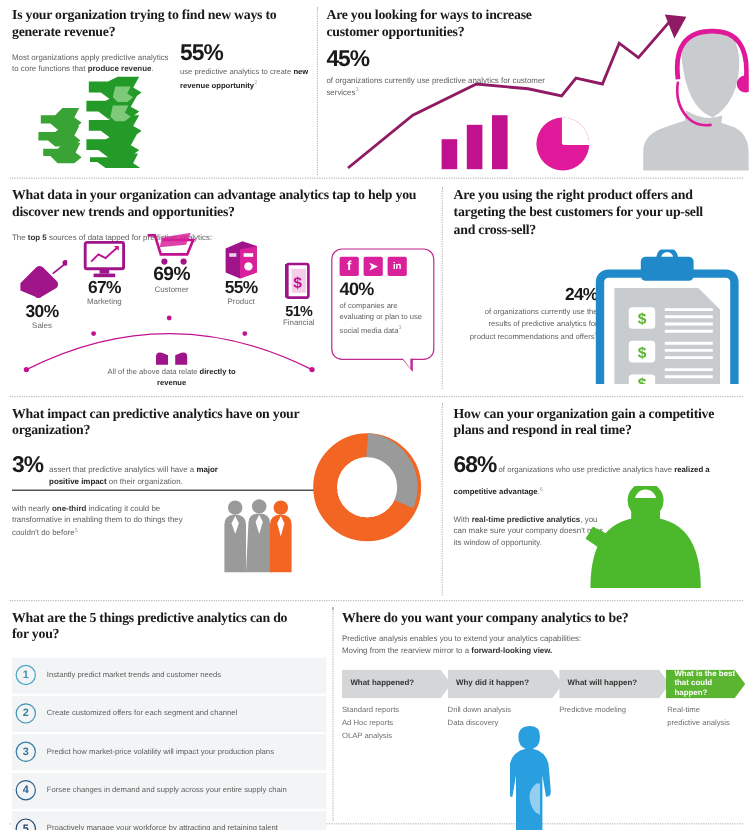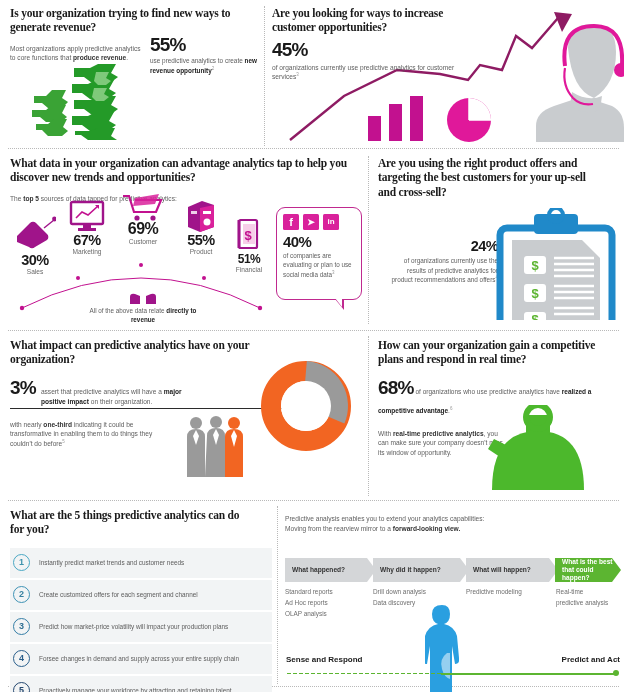--- a/index.html
+++ b/index.html
@@ -426,20 +426,21 @@
         <div class="tx">Forsee changes in demand and supply across your entire supply chain</div>
       </div>
       <div class="thing" style="height:30px;">
         <div class="circ" style="border-color:#24476f;color:#24476f;">5</div>
         <div class="tx">Proactively  manage your workforce by attracting and retaining talent</div>
       </div>
     </div>
   </div>
 
   <div class="sec" id="s8">
+    <div class="q-title t">Where do you want your company analytics to be?</div>
     <div class="body-txt lead">
       <div>Predictive analysis enables you to extend your analytics capabilities:</div>
       <div><span>Moving from the rearview mirror to a </span><b>forward-looking view.</b></div>
     </div>
   </div>
 
   <div class="stages">
     <div class="stage" style="left:0px;width:91px;">
       <span>What happened?</span>
     </div>
@@ -469,21 +470,14 @@
   <div class="stage-items" style="left:556px;width:66px;">
     <div>Real-time</div>
     <div>predictive analysis</div>
   </div>
 
   <svg class="person-art" viewBox="0 0 34 87">
     <path d="M17 0 q8 0 8 9 q0 8 -6 10 q10 2 13 12 l2 22 q1 6 -4 6 l-3 -18 l0 46 h-22 l0 -46 l-3 18 q-5 0 -4 -6 l2 -22 q3 -10 13 -12 q-6 -2 -6 -10 q0 -9 10 -9 z" fill="#2a9fe0"></path>
     <path d="M22 48 q-8 6 -5 16 q2 8 8 10 l0 -26 z" fill="#fff" opacity="0.5"></path>
   </svg>
 
-  <div class="bottom-band">
-    <div class="lft">Sense and Respond</div>
-    <div class="rgt">Predict and Act</div>
-    <div class="band-dots"></div>
-    <div class="band-solid"></div>
-    <div class="band-end"></div>
-  </div>
 
 </div>
 
 </body></html>

